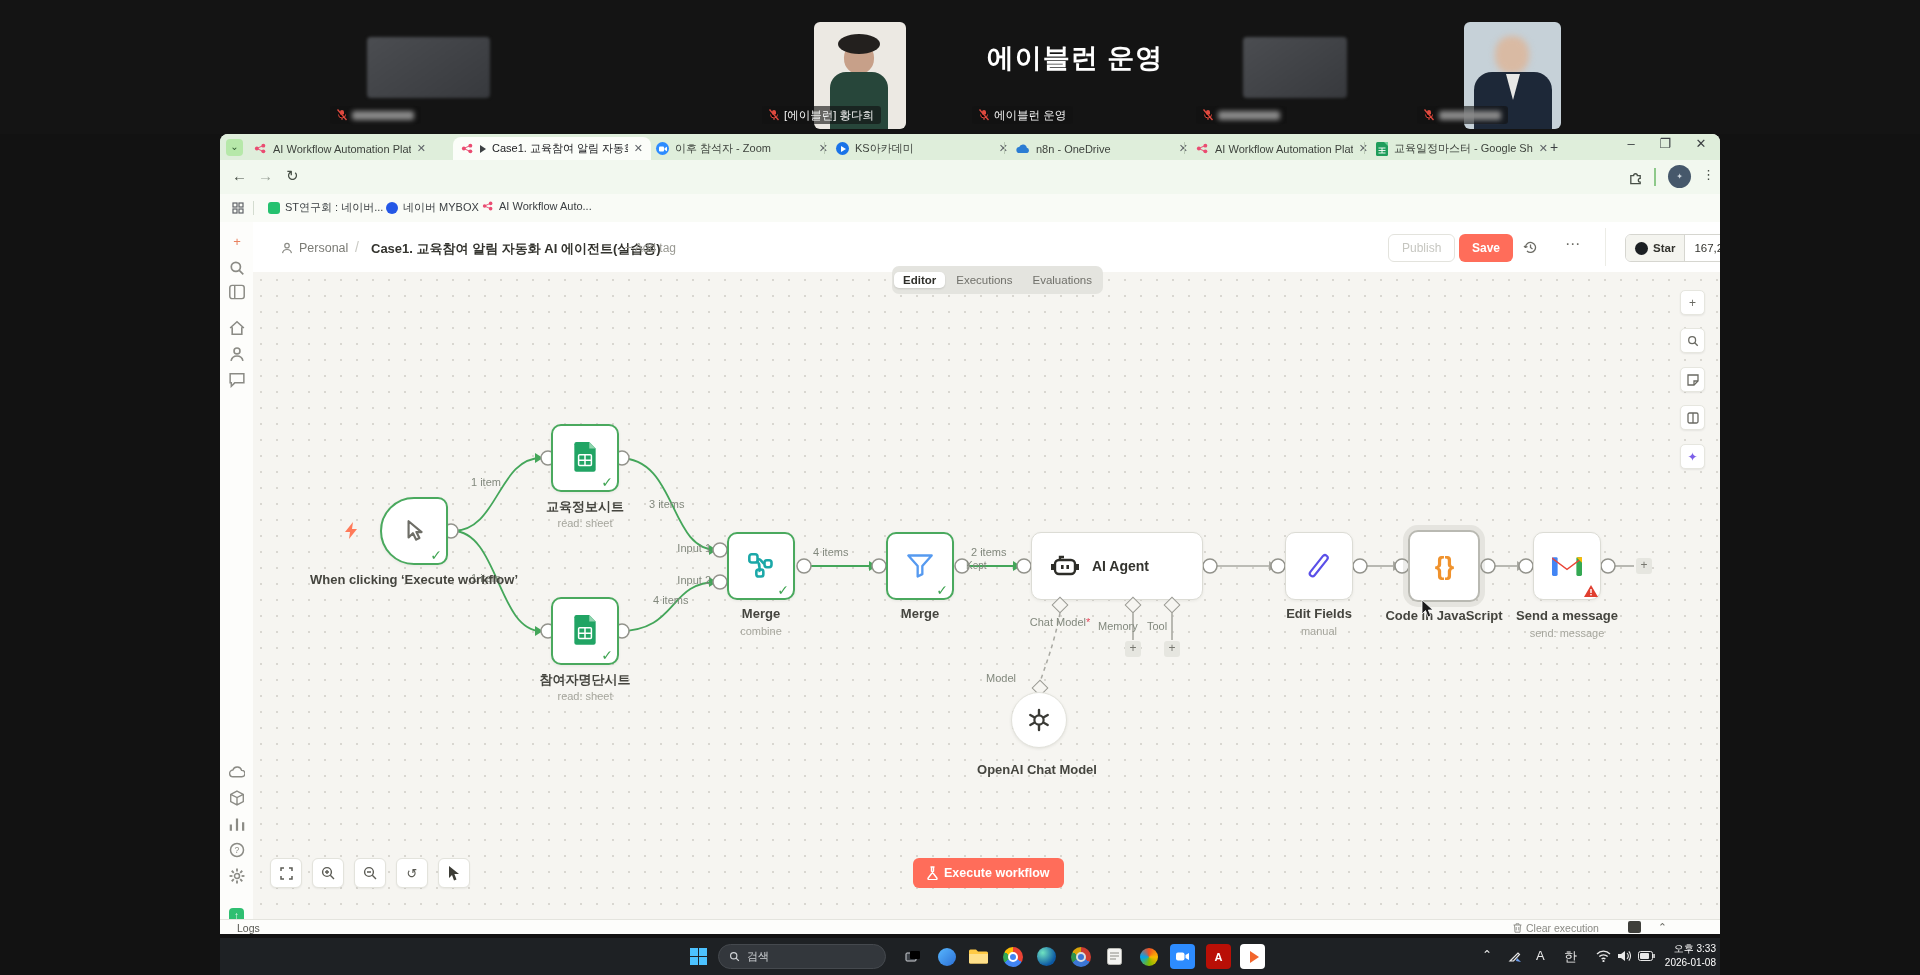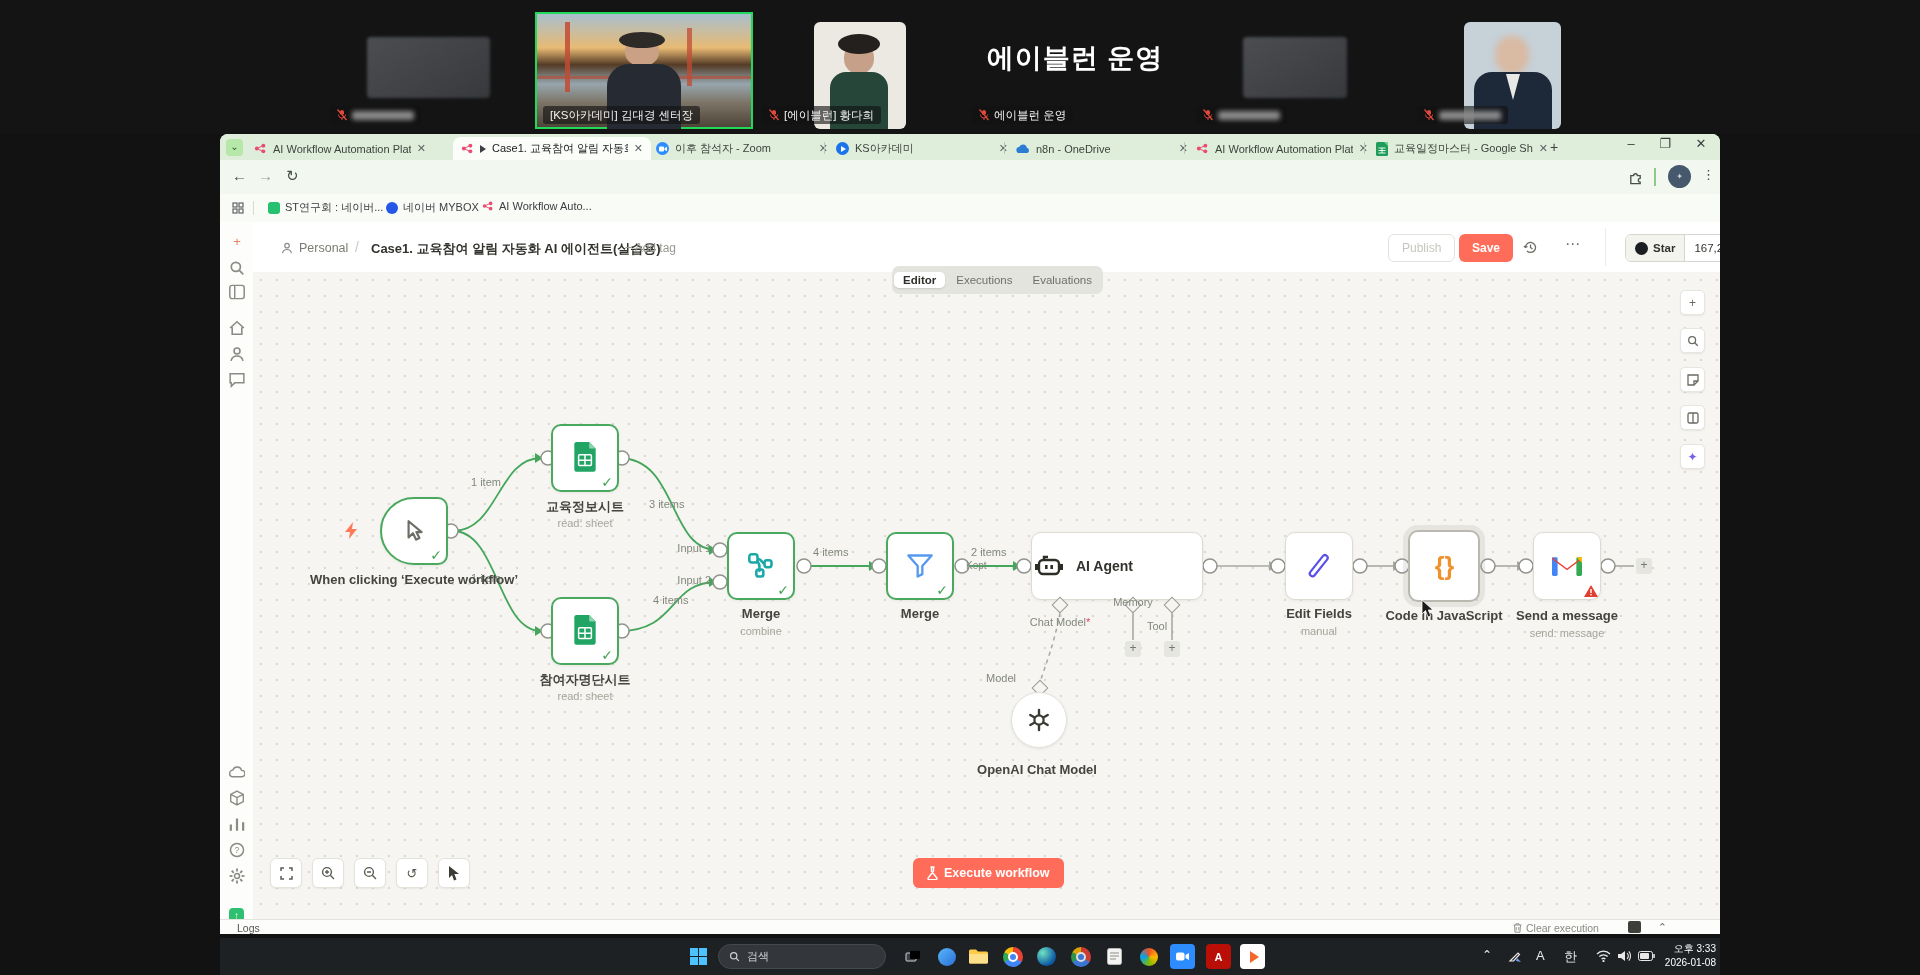--- a/index.html
+++ b/index.html
@@ -64,32 +64,20 @@
   .chromecircle{width:20px;height:20px;border-radius:50%;background:conic-gradient(#ea4335 0 33%,#4285f4 33% 66%,#34a853 66% 83%,#fbbc05 83% 100%);position:relative}
   .chromecircle::after{content:"";position:absolute;left:5px;top:5px;width:10px;height:10px;border-radius:50%;background:#4285f4;border:2px solid #fff;box-sizing:border-box}
   svg{display:block}
 </style>
 </head>
 <body>
 
 <div id="zoomstrip">
   <div class="blurbox" style="left:367px;top:37px;width:123px;height:61px"></div>
 
-  <div class="abs" style="left:535px;top:12px;width:218px;height:117px;border:2px solid #23d959;box-sizing:border-box;
-       background:linear-gradient(180deg,#a9bfce 0%,#e8ba74 30%,#e0915050 45%,#97a5ad 62%,#7d7668 78%,#4e4338 100%)">
-    <div class="abs" style="left:28px;top:8px;width:5px;height:70px;background:#c24b33;opacity:.85"></div>
-    <div class="abs" style="left:150px;top:14px;width:5px;height:58px;background:#c24b33;opacity:.75"></div>
-    <div class="abs" style="left:0;top:62px;width:214px;height:3px;background:#b4503a;opacity:.7"></div>
-    <div class="abs" style="left:88px;top:22px;width:34px;height:30px;border-radius:50% 50% 46% 46%;background:#caa184"></div>
-    <div class="abs" style="left:82px;top:18px;width:46px;height:16px;border-radius:50%;background:#2d2a28"></div>
-    <div class="abs" style="left:70px;top:50px;width:74px;height:65px;border-radius:22px 22px 0 0;background:#262b33"></div>
-    <div class="plabel" style="left:6px;bottom:3px">
-      <span>[KS아카데미] 김대경 센터장</span>
-    </div>
-  </div>
 
   <div class="abs" style="left:814px;top:22px;width:92px;height:107px;border-radius:6px;background:#ece9e3;overflow:hidden">
     <div class="abs" style="left:30px;top:20px;width:30px;height:32px;border-radius:48%;background:#c7a089"></div>
     <div class="abs" style="left:24px;top:12px;width:42px;height:20px;border-radius:50%;background:#23201e"></div>
     <div class="abs" style="left:16px;top:50px;width:58px;height:60px;border-radius:16px 16px 0 0;background:#27463a"></div>
   </div>
   <div class="plabel" style="left:762px;top:106px">
     <svg width="10" height="12" viewBox="0 0 10 12">
         <rect x="3" y="1" width="4" height="6" rx="2" fill="#e04a3f"></rect>
         <path d="M1.5 5.5a3.5 3.5 0 0 0 7 0M5 9v2" stroke="#e04a3f" stroke-width="1"></path>
@@ -468,36 +456,36 @@
       <div class="nsub" style="left:424px;top:353px;width:168px">combine</div>
 
       <div class="node" style="left:633px;top:260px">
         <svg width="28" height="26" viewBox="0 0 24 22">
             <path d="M2 2h20l-8 9v7l-4 2v-9z" fill="none" stroke="#569af0" stroke-width="2" stroke-linejoin="round"></path>
           </svg>
         <span class="ncheck">✓</span>
       </div>
       <div class="nlabel" style="left:583px;top:334px;width:168px">Merge</div>
 
-      <div class="node gray" style="left:778px;top:260px;width:172px;justify-content:flex-start;padding-left:2px">
+      <div class="node gray" style="left:778px;top:260px;width:172px;justify-content:flex-start;padding-left:18px">
         <svg width="30" height="24" viewBox="0 0 30 24">
             <rect x="5" y="6" width="20" height="14" rx="4" fill="none" stroke="#2d2d28" stroke-width="2.4"></rect>
             <rect x="11" y="11" width="2.6" height="4" fill="#2d2d28"></rect>
             <rect x="16.4" y="11" width="2.6" height="4" fill="#2d2d28"></rect>
             <path d="M10 6V3h4" fill="none" stroke="#2d2d28" stroke-width="2.4"></path>
             <rect x="1" y="10" width="3" height="6" fill="#2d2d28"></rect>
             <rect x="26" y="10" width="3" height="6" fill="#2d2d28"></rect>
           </svg>
         <span style="margin-left:12px;font-size:14px;font-weight:700;color:#33332e">AI Agent</span>
       </div>
       <div class="diamond" style="left:801px;top:327px"></div>
       <div class="diamond" style="left:874px;top:327px"></div>
       <div class="diamond" style="left:913px;top:327px"></div>
       <div class="clabel" style="left:757px;top:344px;width:100px;text-align:center"><span>Chat Model</span><span style="color:#e6455a">*</span></div>
-      <div class="clabel" style="left:845px;top:324px;width:70px;text-align:center">Memory</div>
+      <div class="clabel" style="left:845px;top:348px;width:70px;">Memory</div>
       <div class="clabel" style="left:894px;top:348px;width:50px;text-align:left">Tool</div>
       <div class="plusbtn" style="left:872px;top:369px">+</div>
       <div class="plusbtn" style="left:911px;top:369px">+</div>
 
       <div class="clabel" style="left:733px;top:400px">Model</div>
       <div class="diamond" style="left:781px;top:410px"></div>
       <div class="abs" style="left:758px;top:420px;width:54px;height:54px;border-radius:50%;background:#fff;border:1px solid #e2e2db;box-shadow:0 1px 3px rgba(60,60,50,.1);display:flex;align-items:center;justify-content:center">
         <svg width="26" height="26" viewBox="0 0 26 26">
             <g stroke="#3a3a35" stroke-width="2.4" stroke-linecap="round">
               <line x1="13" y1="3" x2="13" y2="23"></line>

